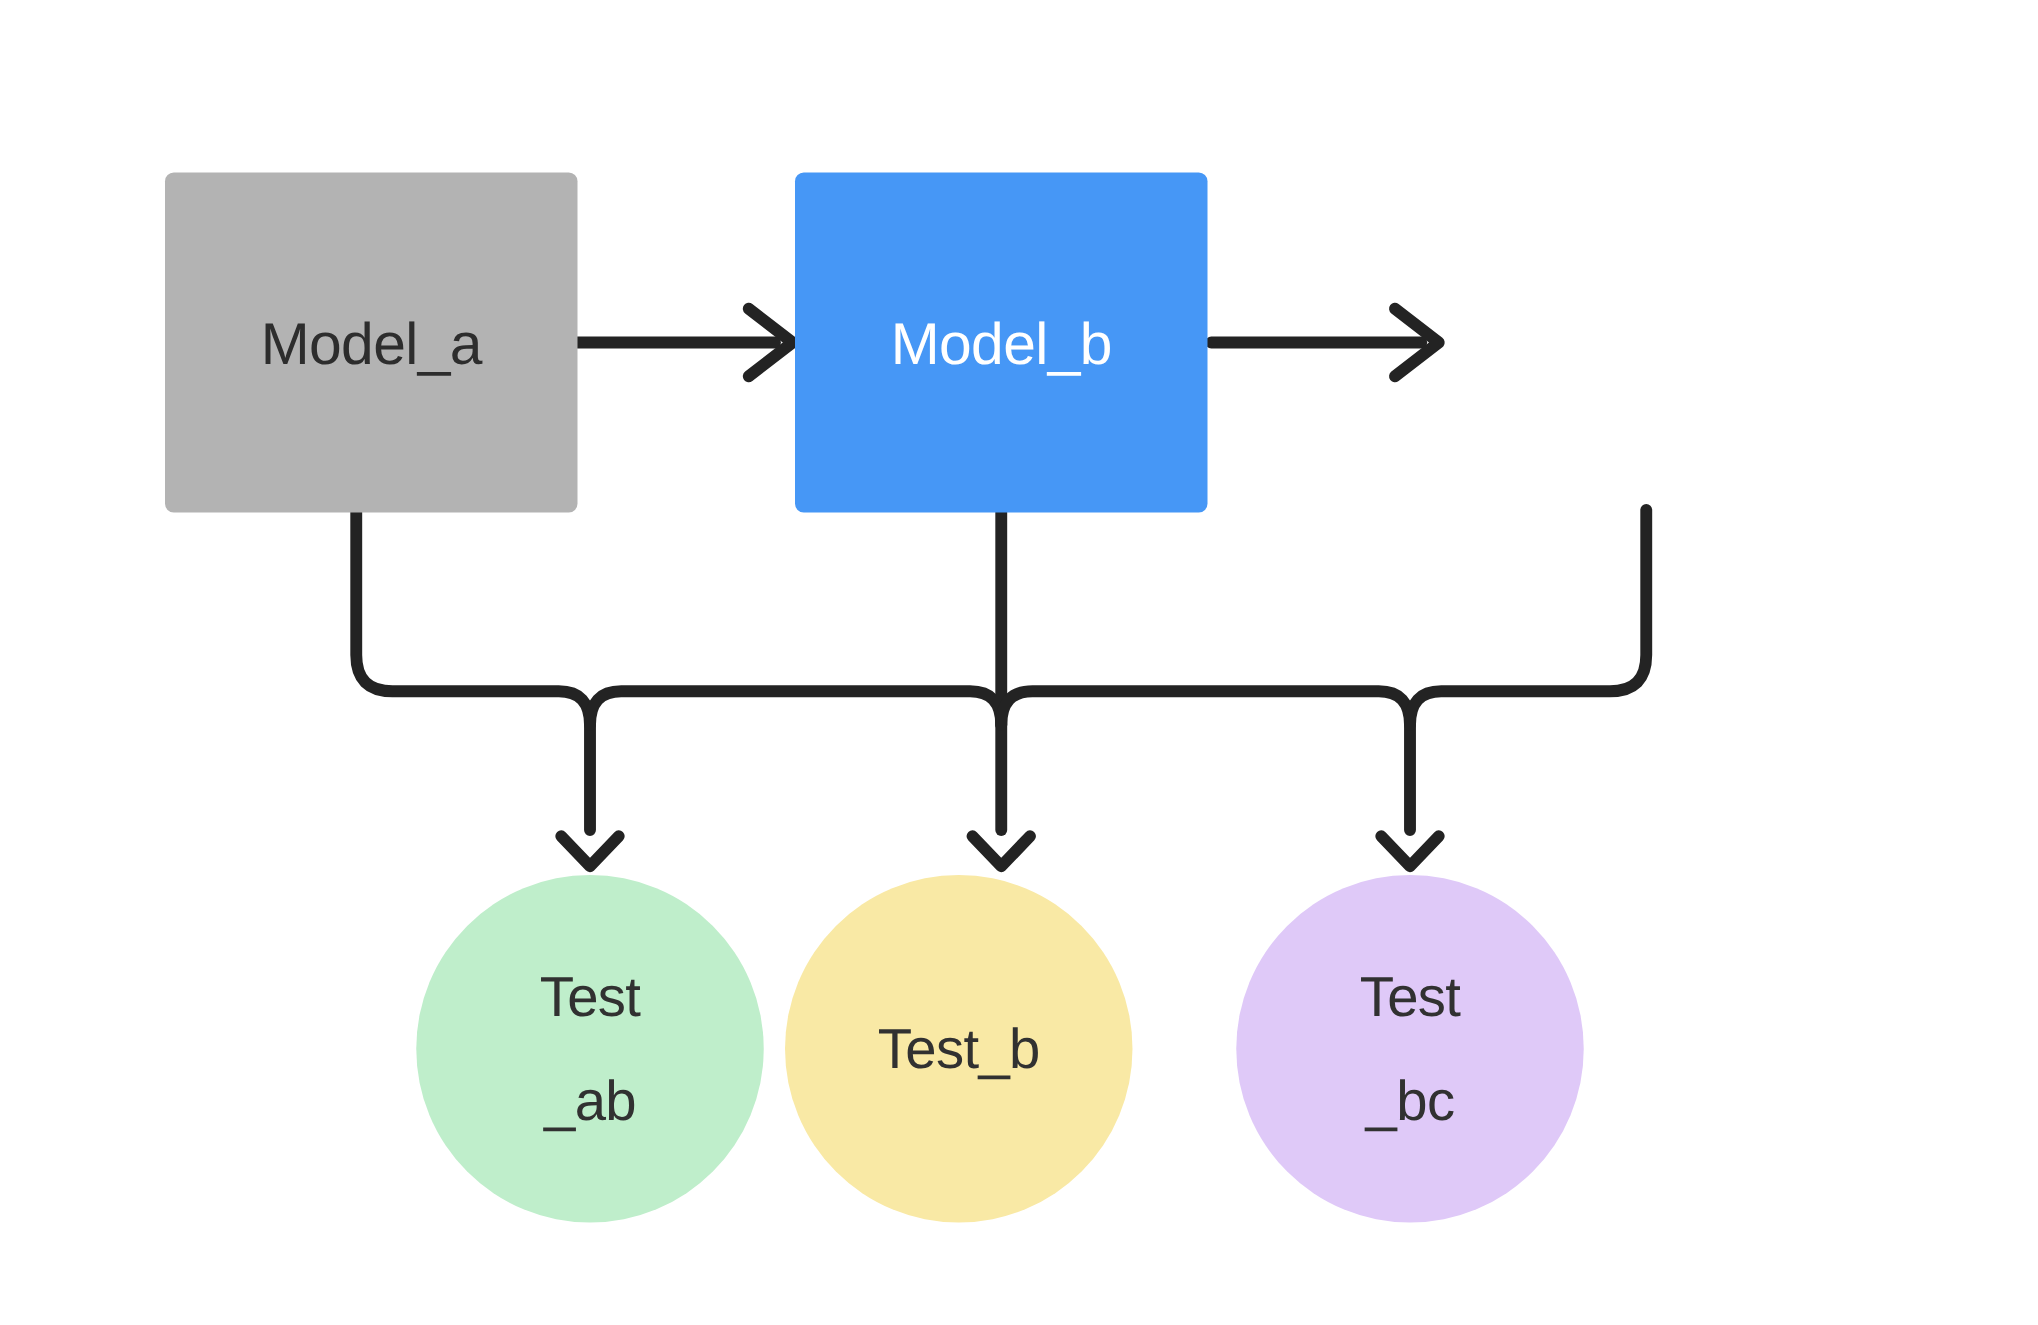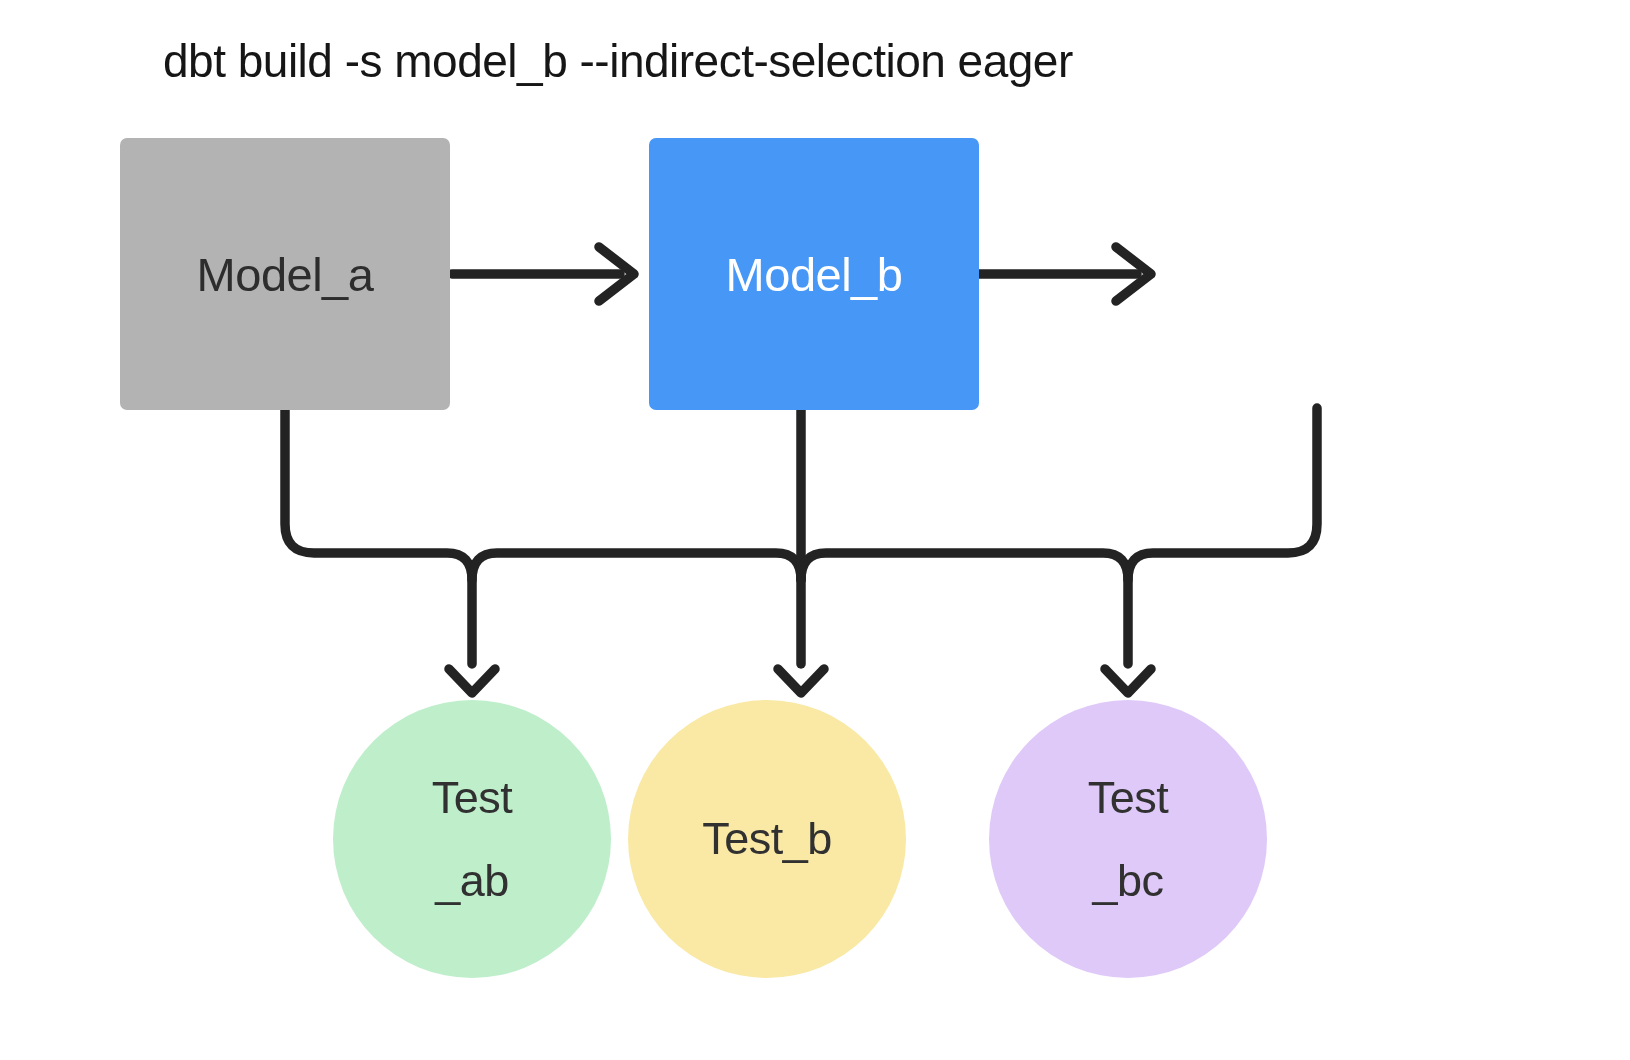--- a/index.html
+++ b/index.html
@@ -21,21 +21,21 @@
   }
   .model-box{
     position:absolute;
     top:138px;
     width:330px;height:272px;
     border-radius:7px;
     display:flex;align-items:center;justify-content:center;
     font-size:47px;
     letter-spacing:-0.5px;
   }
-  .model-a{left:120px;}
+  .model-a{left:132px;}
   .model-b{left:636px;}
   .model-c{left:1152px;}
   .test-circle{
     position:absolute;
     top:700px;
     width:278px;height:278px;
     border-radius:50%;
     display:flex;flex-direction:column;align-items:center;justify-content:center;
     font-size:45px;
     line-height:1.85;
@@ -48,21 +48,20 @@
   .edge-layer{
     position:absolute;left:0;top:0;width:1630px;height:1060px;
     pointer-events:none;
   }
 </style>
 </head>
 <body>
 
 <div class="stage">
 
-  <div class="title">dbt build -s model_b --indirect-selection eager</div>
 
   <svg class="edge-layer" width="1630" height="1060" viewBox="0 0 1630 1060">
     <g fill="none" stroke-width="9.5" stroke-linecap="round" stroke-linejoin="round" stroke="#232323">
 
       <path d="M452 274 H620"></path>
       <path d="M599 247 L634 274 L599 301"></path>
 
       <path d="M969 274 H1137"></path>
       <path d="M1116 247 L1151 274 L1116 301"></path>
 
@@ -79,21 +78,21 @@
       <path d="M449 669 L472 693 L495 669"></path>
       <path d="M778 669 L801 693 L824 669"></path>
       <path d="M1105 669 L1128 693 L1151 669"></path>
     </g>
   </svg>
 
   <div class="model-box model-a" style="background-color: rgb(179, 179, 179); color: rgb(45, 45, 45);">
     <span>Model_a</span>
   </div>
 
-  <div class="model-box model-b" style="background-color: rgb(70, 151, 246); color: rgb(255, 255, 255); margin-left: 13px;">
+  <div class="model-box model-b" style="background-color: rgb(70, 151, 246); color: rgb(255, 255, 255);">
     <span>Model_b</span>
   </div>
 
 
   <div class="test-circle test-ab" style="background-color: rgb(191, 238, 203); color: rgb(49, 49, 49);">
     <span>Test</span>
     <span>_ab</span>
   </div>
 
   <div class="test-circle test-b" style="background-color: rgb(249, 233, 165); color: rgb(49, 49, 49);">

